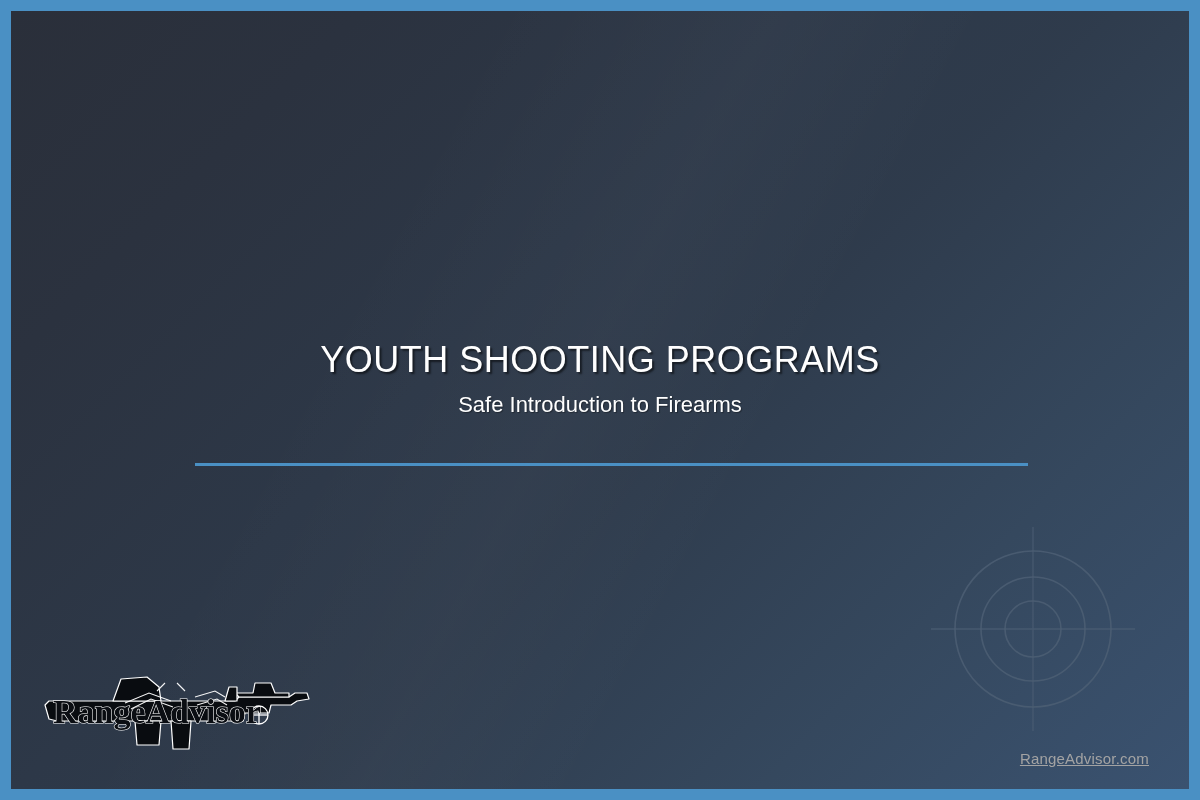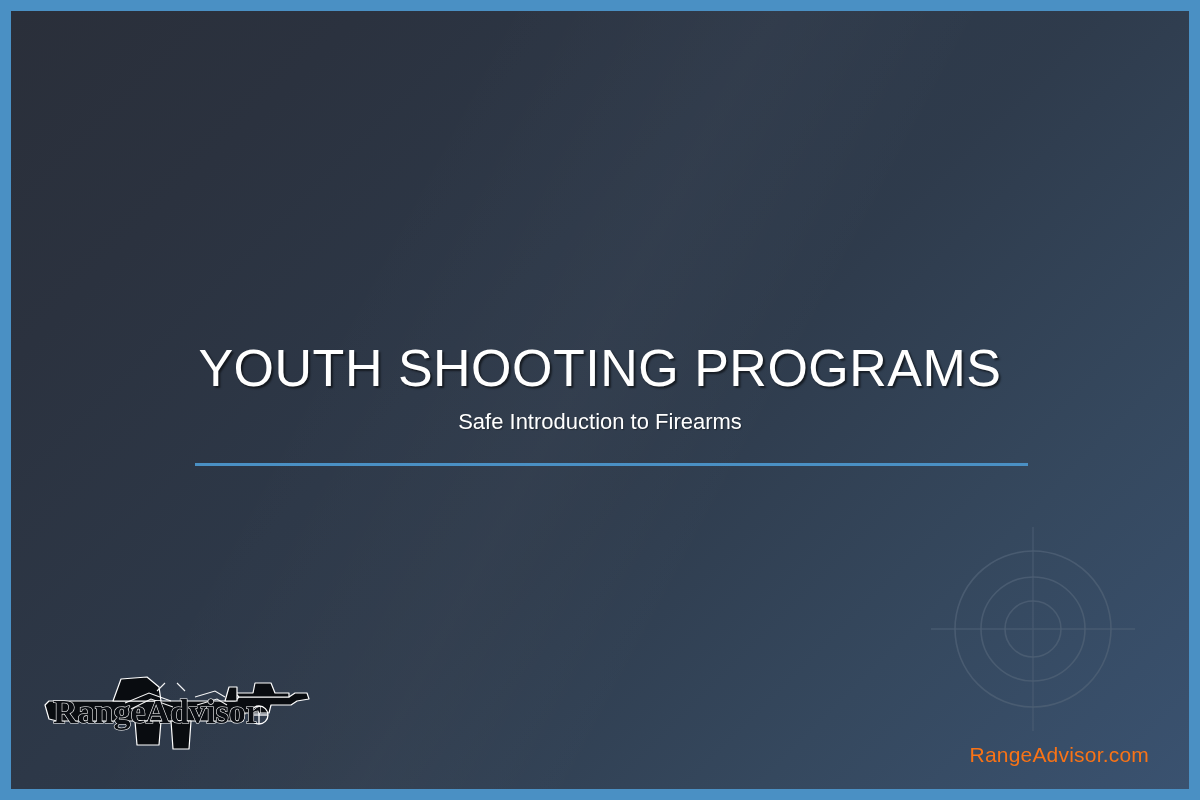--- a/index.html
+++ b/index.html
@@ -62,21 +62,21 @@
   .title-block {
     position: absolute;
     left: 0;
     right: 0;
     top: 330px;
     text-align: center;
   }
 
   .slide-title {
     margin: 0;
-    font-size: 52px;
+    font-size: 36px;
     font-weight: 400;
     letter-spacing: 0.5px;
     color: #ffffff;
     line-height: 1.05;
     text-shadow: 2px 2px 2px rgba(0,0,0,0.55);
     white-space: nowrap;
   }
 
   .slide-subtitle {
     margin: 13px 0 0 0;
@@ -95,23 +95,24 @@
     width: 833px;
     height: 3px;
     background: #4a90c4;
   }
 
   
   .footer-url {
     position: absolute;
     right: 40px;
     bottom: 22px;
-    font-size: 21px;
-    color: #f97316;
+    font-size: 15px;
+    color: #a3a3a3;
     letter-spacing: 0.2px;
+    text-decoration: underline;
   }
 
   
   .logo {
     position: absolute;
     left: 28px;
     bottom: 32px;
     width: 276px;
     height: 94px;
   }

